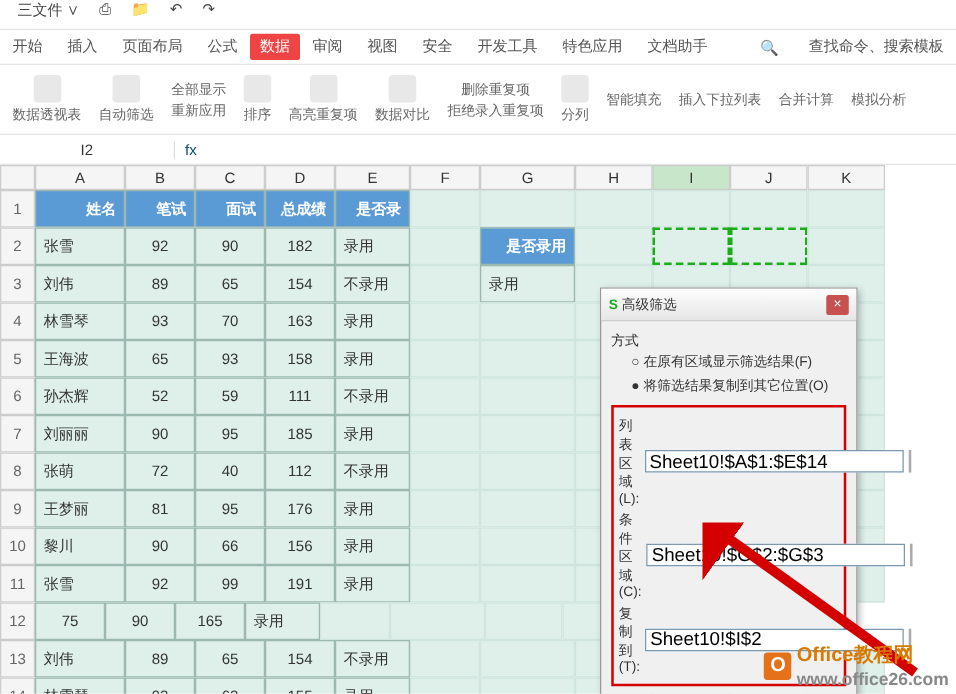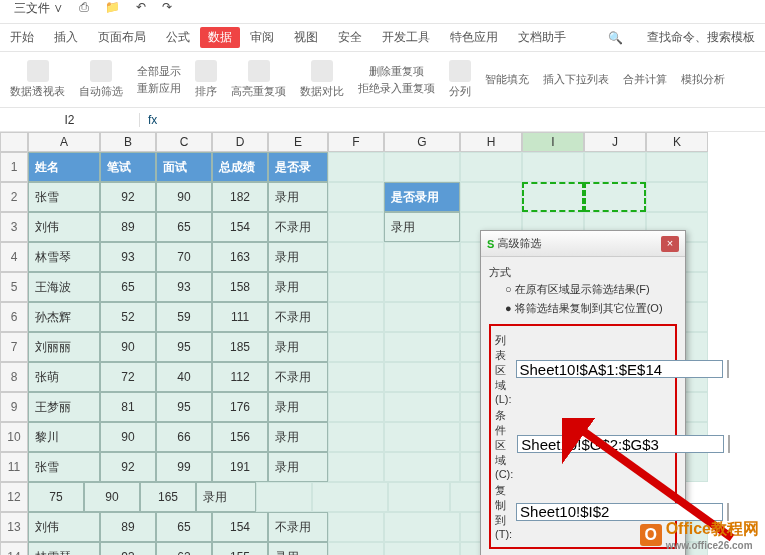--- a/index.html
+++ b/index.html
@@ -18,41 +18,41 @@
 .fx{padding:0 8px;color:#0c4a6e}
 .grid{position:relative}
 .colhdr{display:flex;height:20px}
 .rhcorner{width:28px;border:1px solid #ccc;background:#f5f5f5}
 .ch{border:1px solid #ccc;background:#f5f5f5;text-align:center;line-height:18px;flex:none}
 .ch.sel{background:#c8e6c9}
 .rows{display:flex;flex-direction:column}
 .row{display:flex;height:30px}
 .rh{width:28px;border:1px solid #ccc;background:#f5f5f5;text-align:center;line-height:28px;color:#666;flex:none}
 .cell{border:1px solid #9cb8b0;flex:none;line-height:28px;padding:0 6px;background:#dff0ea}
-.hdr{background:#5b9bd5;color:#fff;font-weight:bold;text-align:left}
+.hdr{background:#5b9bd5;color:#fff;font-weight:bold;text-align:right}
 .cA{width:72px}.cB{width:56px}.cC{width:56px}.cD{width:56px}.cE{width:60px}
 .cF{width:56px}.cG{width:76px}.cH{width:62px}.cI{width:62px}.cJ{width:62px}.cK{width:62px}
 .num{text-align:center}
 .empty{background:#dff0ea;border:1px solid #cfe5de}
 .scell{border:2px dashed #1aad19}
 .dialog{position:absolute;left:480px;top:230px;width:206px;background:#f0f0f0;border:1px solid #999;box-shadow:2px 2px 6px rgba(0,0,0,.3);font-size:11px}
 .dlg-title{height:26px;background:linear-gradient(#fdfdfd,#e6e6e6);display:flex;align-items:center;padding:0 6px;border-bottom:1px solid #ccc}
 .dlg-title .t{flex:1}
 .dlg-title .x{width:18px;height:16px;background:#c75050;color:#fff;text-align:center;line-height:14px;border-radius:2px}
 .dlg-body{padding:8px}
 .dlg-body .opt{padding:2px 0 2px 16px}
 .redbox{border:2px solid #d40000;padding:4px;margin:6px 0}
 .frow{display:flex;align-items:center;margin:3px 0;gap:4px}
 .frow label{width:60px}
 .frow input{flex:1;border:1px solid #7a98af;height:18px;padding:0 3px;font-size:15px}
 .pick{width:18px;height:18px;border:1px solid #aaa;background:#f8f8f8}
 .arrow{position:absolute;left:562px;top:418px;pointer-events:none}
 .watermark{position:absolute;right:6px;bottom:4px;display:flex;align-items:center;gap:4px;font-size:16px;color:#d97a00;font-weight:bold}
 .watermark .o{width:22px;height:22px;background:#e5711b;color:#fff;border-radius:3px;text-align:center;line-height:22px}
-.watermark .sub{font-size:10px;color:#888}
+.watermark .sub{font-size:14px;color:#888}
 </style>
 </head>
 <body>
 
 <div class="menubar">
   <span>三文件 ∨</span>
   <span>⎙</span>
   <span>📁</span>
   <span>↶</span>
   <span>↷</span>

